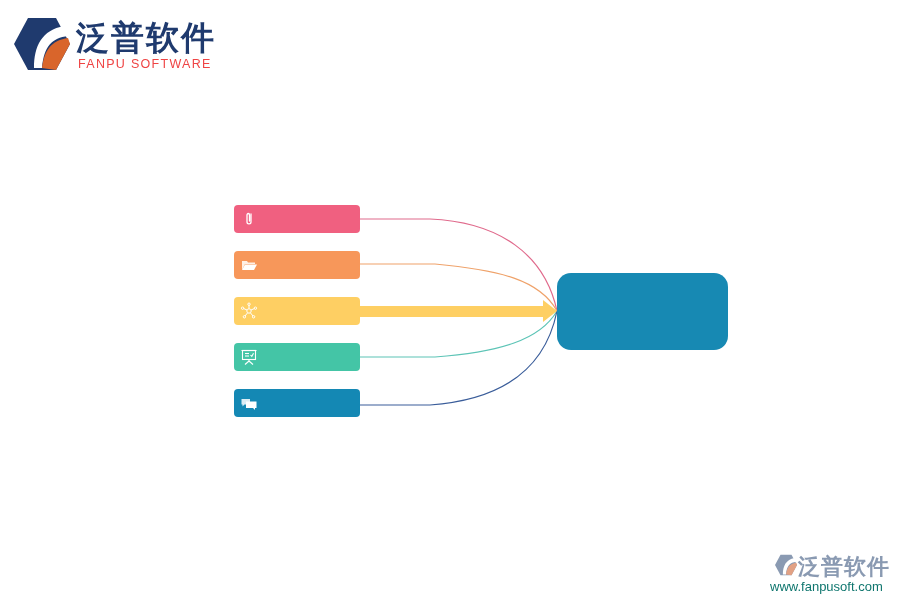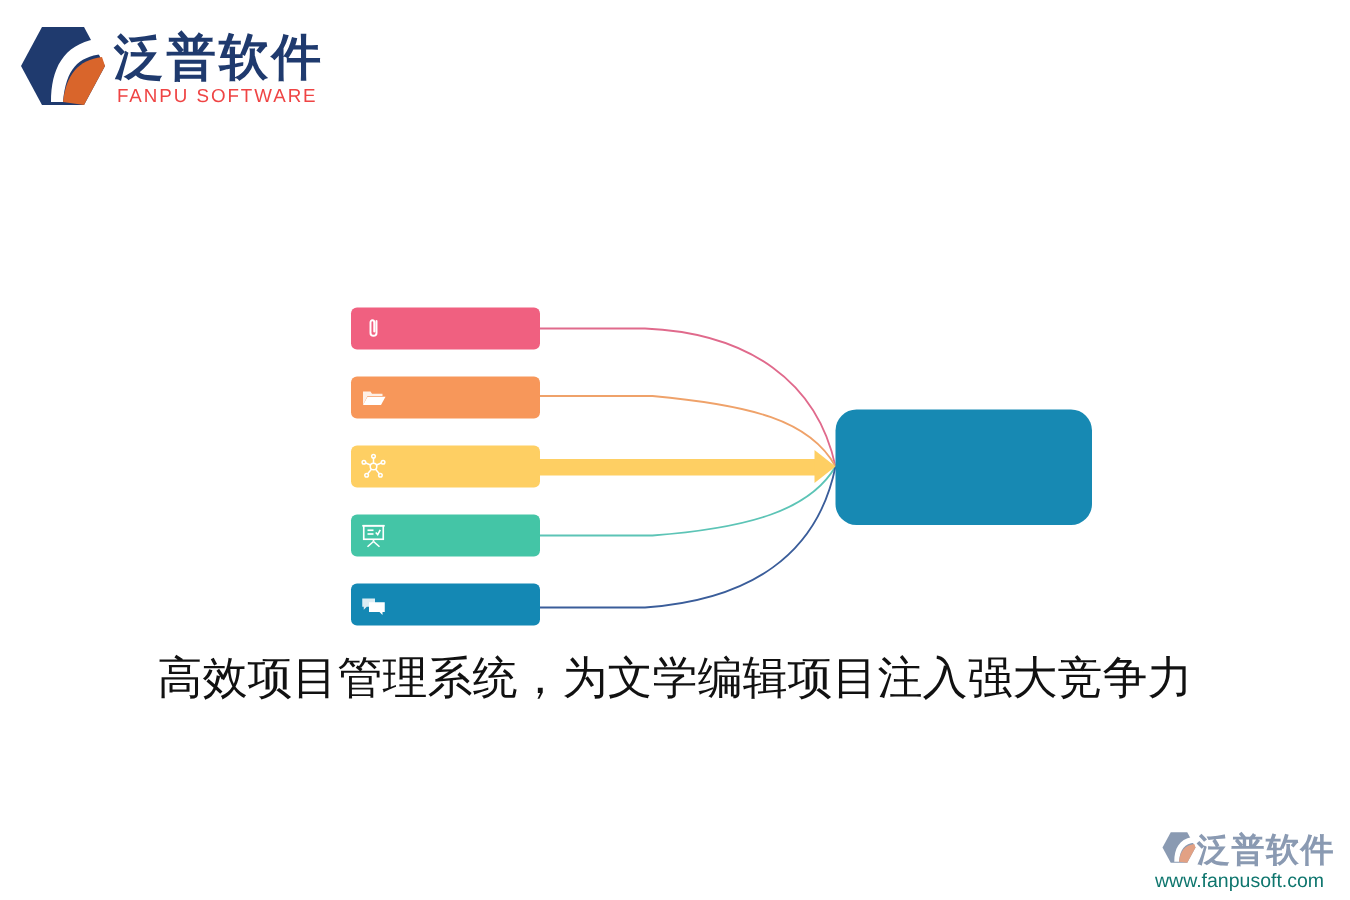--- a/index.html
+++ b/index.html
@@ -114,21 +114,20 @@
     <svg class="icon" viewBox="0 0 18 18">
       <path d="M1.5,5 L10,5 L10,10.5 L4.5,10.5 L2.5,12.5 L2.5,10.5 L1.5,10.5 Z" fill="#fff" opacity="0.85"></path>
       <path d="M6,7.5 L16.5,7.5 L16.5,14 L15,14 L15,16 L13,14 L6,14 Z" fill="#fff"></path>
     </svg>
   </div>
 
   <div class="hub"></div>
 </div>
 
 <div class="caption">
-  <div>高效项目管理系统，为文学编辑项目注入强大竞争力</div>
 </div>
 
 <div class="wm">
   <svg style="position:absolute;left:4px;top:2px;width:24px;height:22px" viewBox="0 0 60 56">
     <polygon points="16,2 44,2 58,28 44,54 16,54 2,28" fill="#8a9ab2"></polygon>
     <path d="M22,52 C22,30 30,14 52,10 L56,20 C40,22 32,30 30,52 Z" fill="#ffffff"></path>
     <path d="M30,52 C32,34 40,24 56,22 L58,28 L44,54 Z" fill="#e2a184"></path>
   </svg>
   <div class="wm-cn">泛普软件</div>
   <div class="wm-url">www.fanpusoft.com</div>

